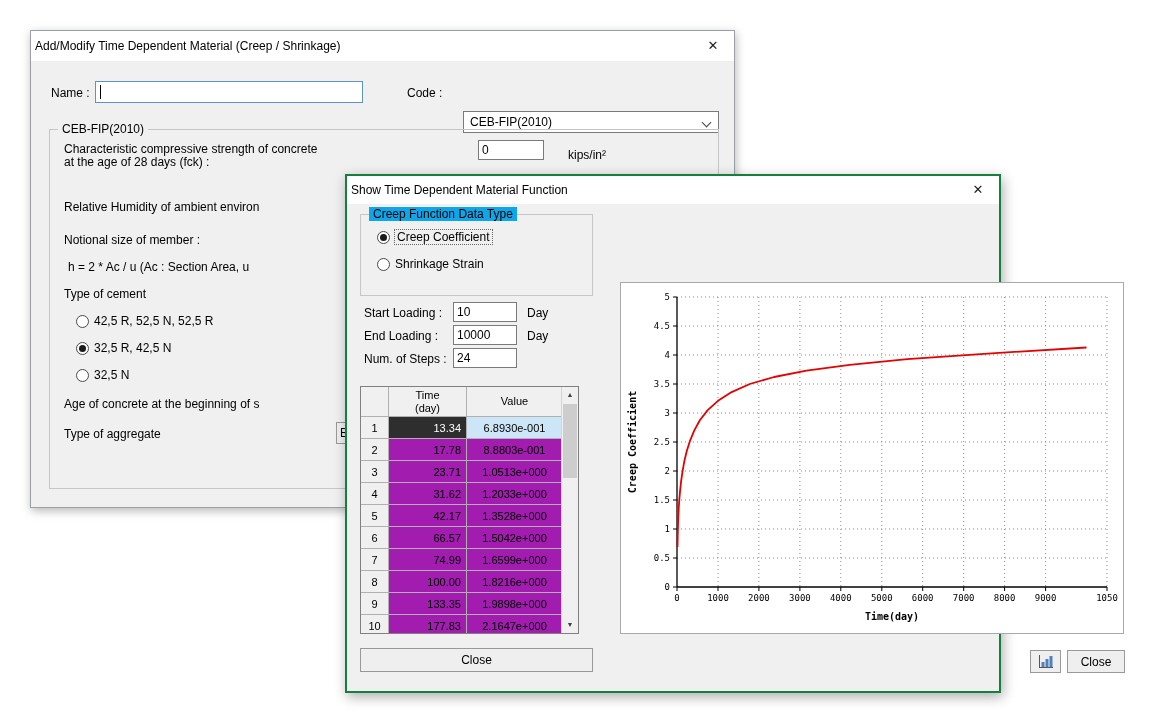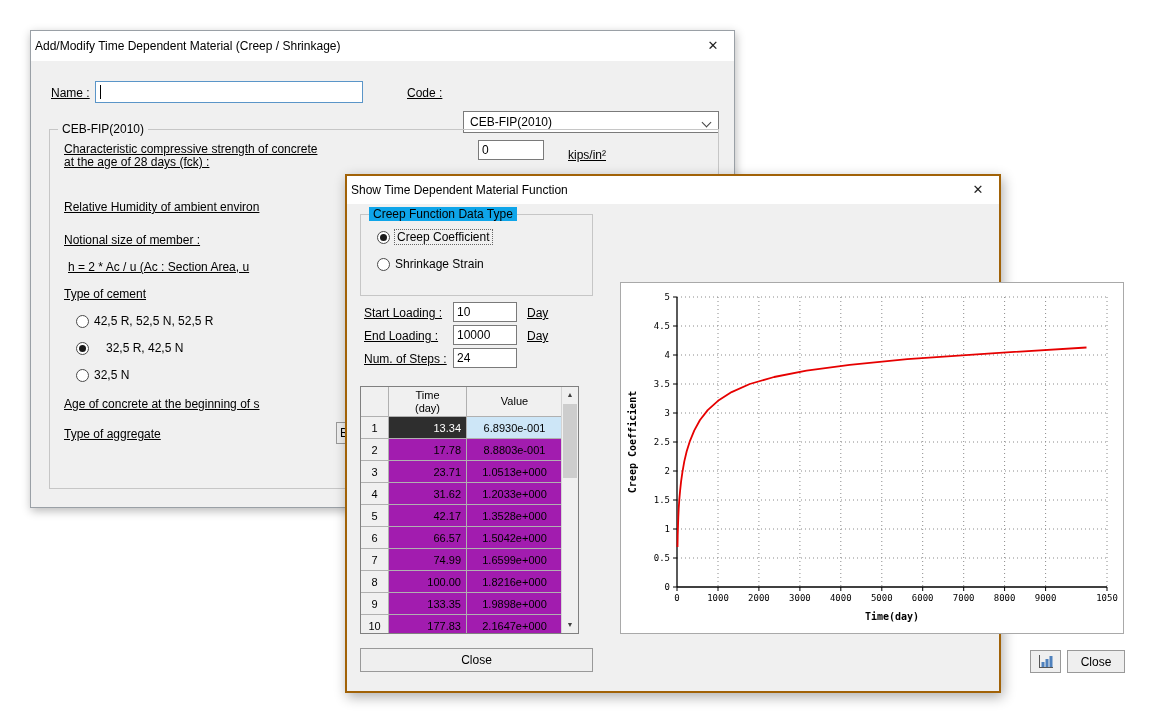--- a/index.html
+++ b/index.html
@@ -6,21 +6,21 @@
   html,body { width:1164px; height:720px; }
   body {
     font-family:"Liberation Sans", sans-serif;
     font-size:12px; color:#000; background:#ffffff;
     position:relative; overflow:hidden;
   }
   .dlg { position:absolute; background:#f0f0f0; }
   .dlg1 { left:30px; top:30px; width:705px; height:478px;
           border:1px solid #9aa0a6; box-shadow:1px 3px 9px rgba(0,0,0,.28); z-index:1; }
   .dlg2 { left:345px; top:174px; width:656px; height:519px;
-          border:2px solid #a16207; box-shadow:2px 4px 12px rgba(0,0,0,.32); z-index:5; }
+          border:2px solid #15803d; box-shadow:2px 4px 12px rgba(0,0,0,.32); z-index:5; }
   .titlebar { height:30px; background:#ffffff; display:flex; align-items:center;
               padding-left:4px; position:relative; }
   .titlebar .title { font-size:12px; }
   .closebtn { position:absolute; right:0; top:0; width:42px; height:29px;
               border:none; background:transparent; font-size:13px; line-height:29px;
               text-align:center; cursor:pointer; font-family:inherit; color:#222; }
 
   .abs { position:absolute; }
   .field { background:#fff; border:1px solid #7a7a7a; font:12px "Liberation Sans",sans-serif;
            padding:1px 3px; }
@@ -79,21 +79,21 @@
   .graph svg { display:block; }
   .grid { stroke:#8a8a8a; stroke-width:1; stroke-dasharray:1 3; }
   .tick { stroke:#000; stroke-width:1; }
   .axis { stroke:#000; stroke-width:1.3; }
   .xlab, .ylab { font-family:"DejaVu Sans Mono", monospace; font-size:9px; fill:#000; }
   .xlab { text-anchor:middle; }
   .ylab { text-anchor:end; }
   .axis-title { font-family:"DejaVu Sans Mono", monospace; font-size:10px;
                 font-weight:bold; fill:#000; text-anchor:middle; }
 
-  .lbl { position:absolute; white-space:nowrap;text-decoration:underline; }
+  .lbl { position:absolute; white-space:nowrap; }
 </style>
 </head>
 <body>
 
 <section class="dlg dlg1">
   <header class="titlebar">
     <span class="title">Add/Modify Time Dependent Material (Creep / Shrinkage)</span>
     <button class="closebtn">✕</button>
   </header>
 
@@ -119,21 +119,21 @@
 
     <span class="lbl" style="left:14px; top:70px;">Relative Humidity of ambient environ</span>
     <span class="lbl" style="left:14px; top:103px;">Notional size of member :</span>
     <span class="lbl" style="left:18px; top:130px;">h = 2 * Ac / u  (Ac : Section Area, u</span>
     <span class="lbl" style="left:14px; top:157px;">Type of cement</span>
 
     <label class="radio abs" style="left:26px; top:184px;">
       <span class="rb"></span>
       <span>42,5 R, 52,5 N, 52,5 R</span>
     </label>
-    <label class="radio abs sel" style="left:26px; top:211px;gap:12px;">
+    <label class="radio abs sel" style="left:26px; top:211px;">
       <span class="rb"></span>
       <span>32,5 R, 42,5 N</span>
     </label>
     <label class="radio abs" style="left:26px; top:238px;">
       <span class="rb"></span>
       <span>32,5 N</span>
     </label>
 
     <span class="lbl" style="left:14px; top:267px;">Age of concrete at the beginning of s</span>
     <span class="lbl" style="left:14px; top:297px;">Type of aggregate</span>

